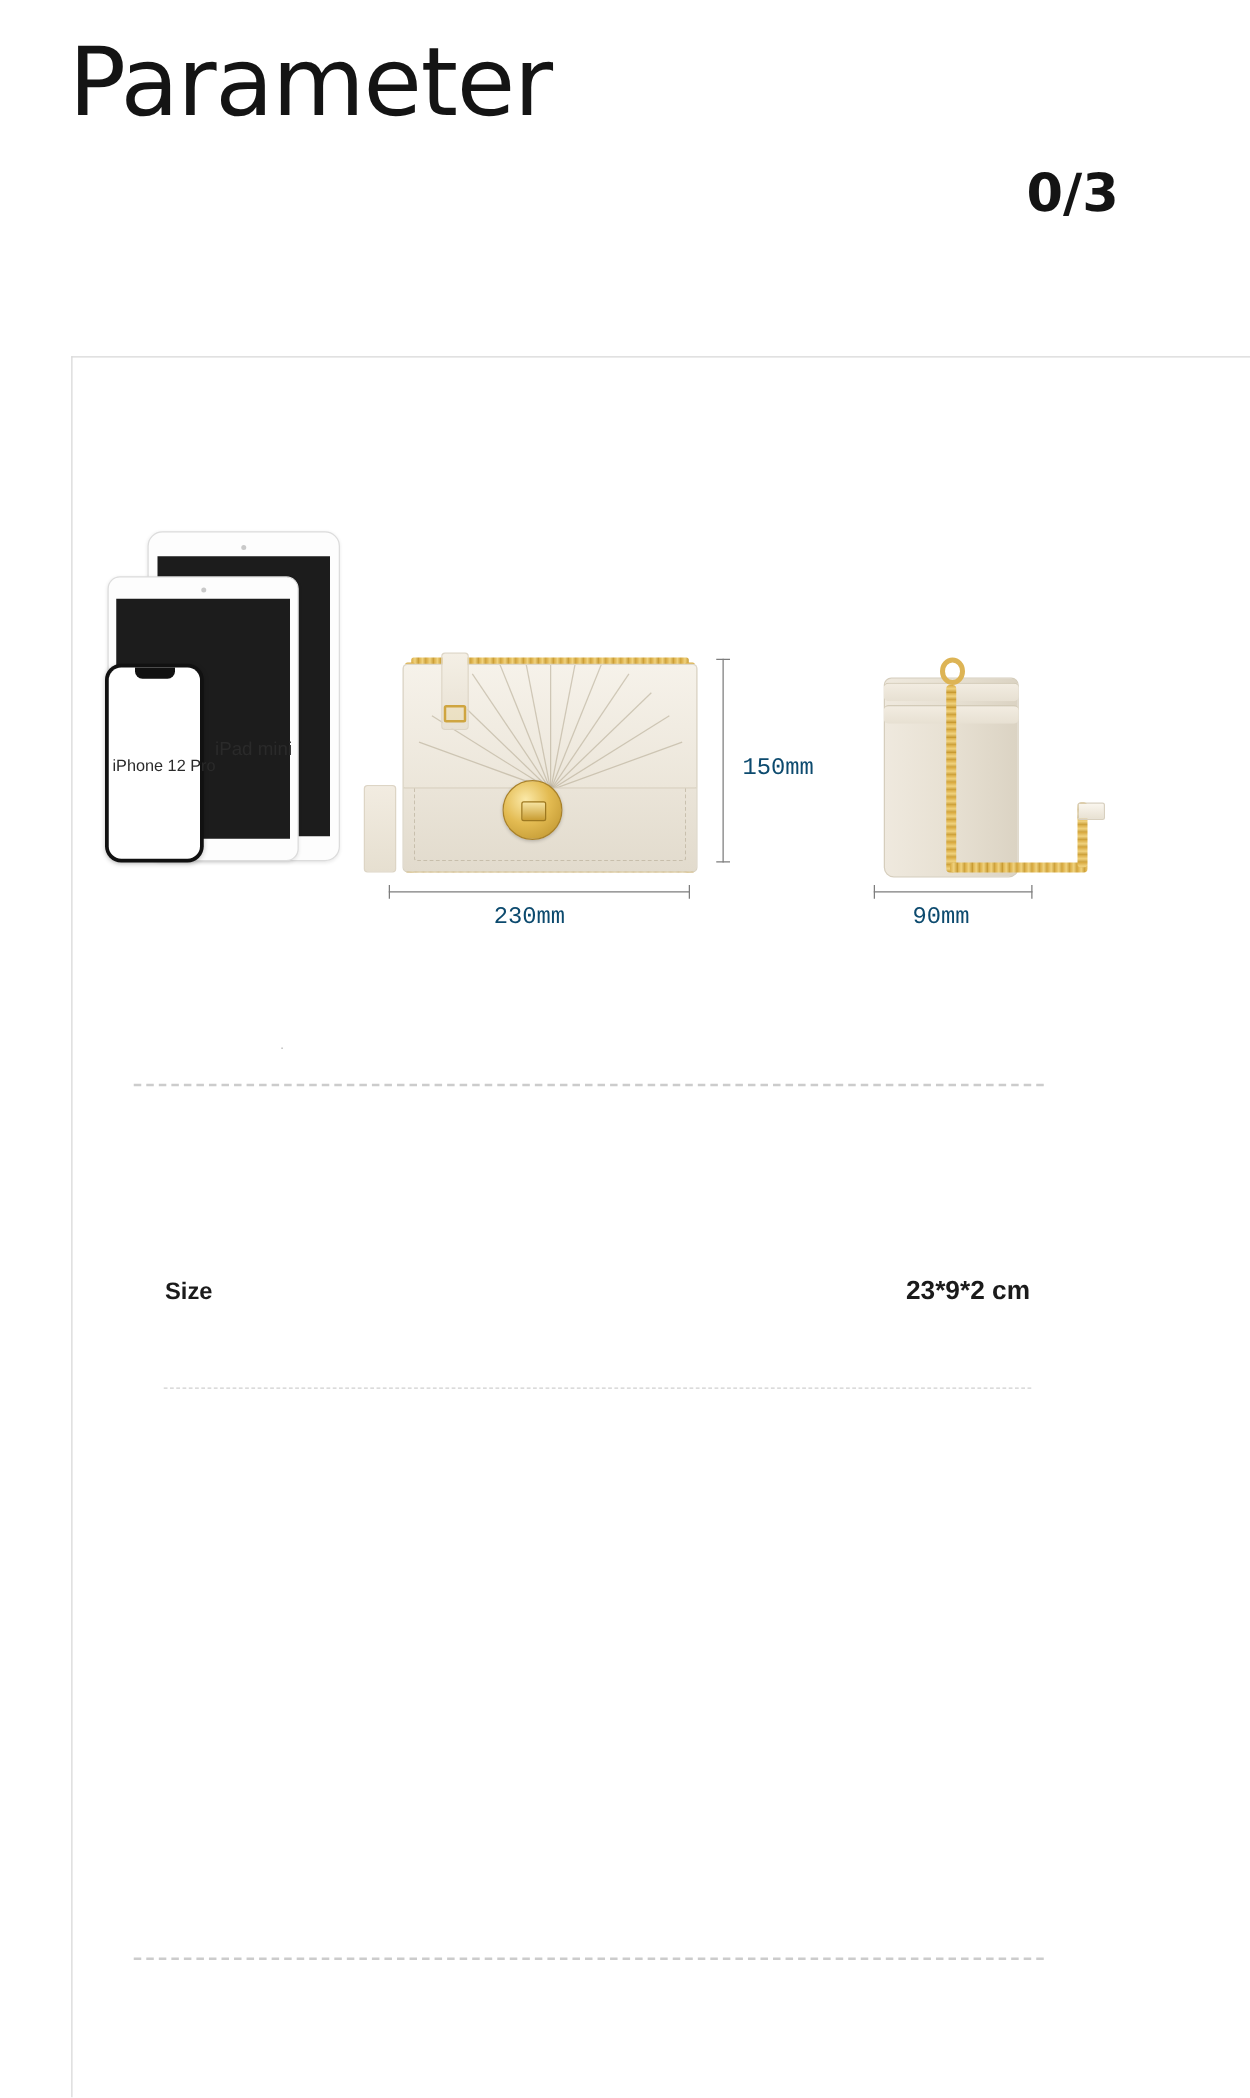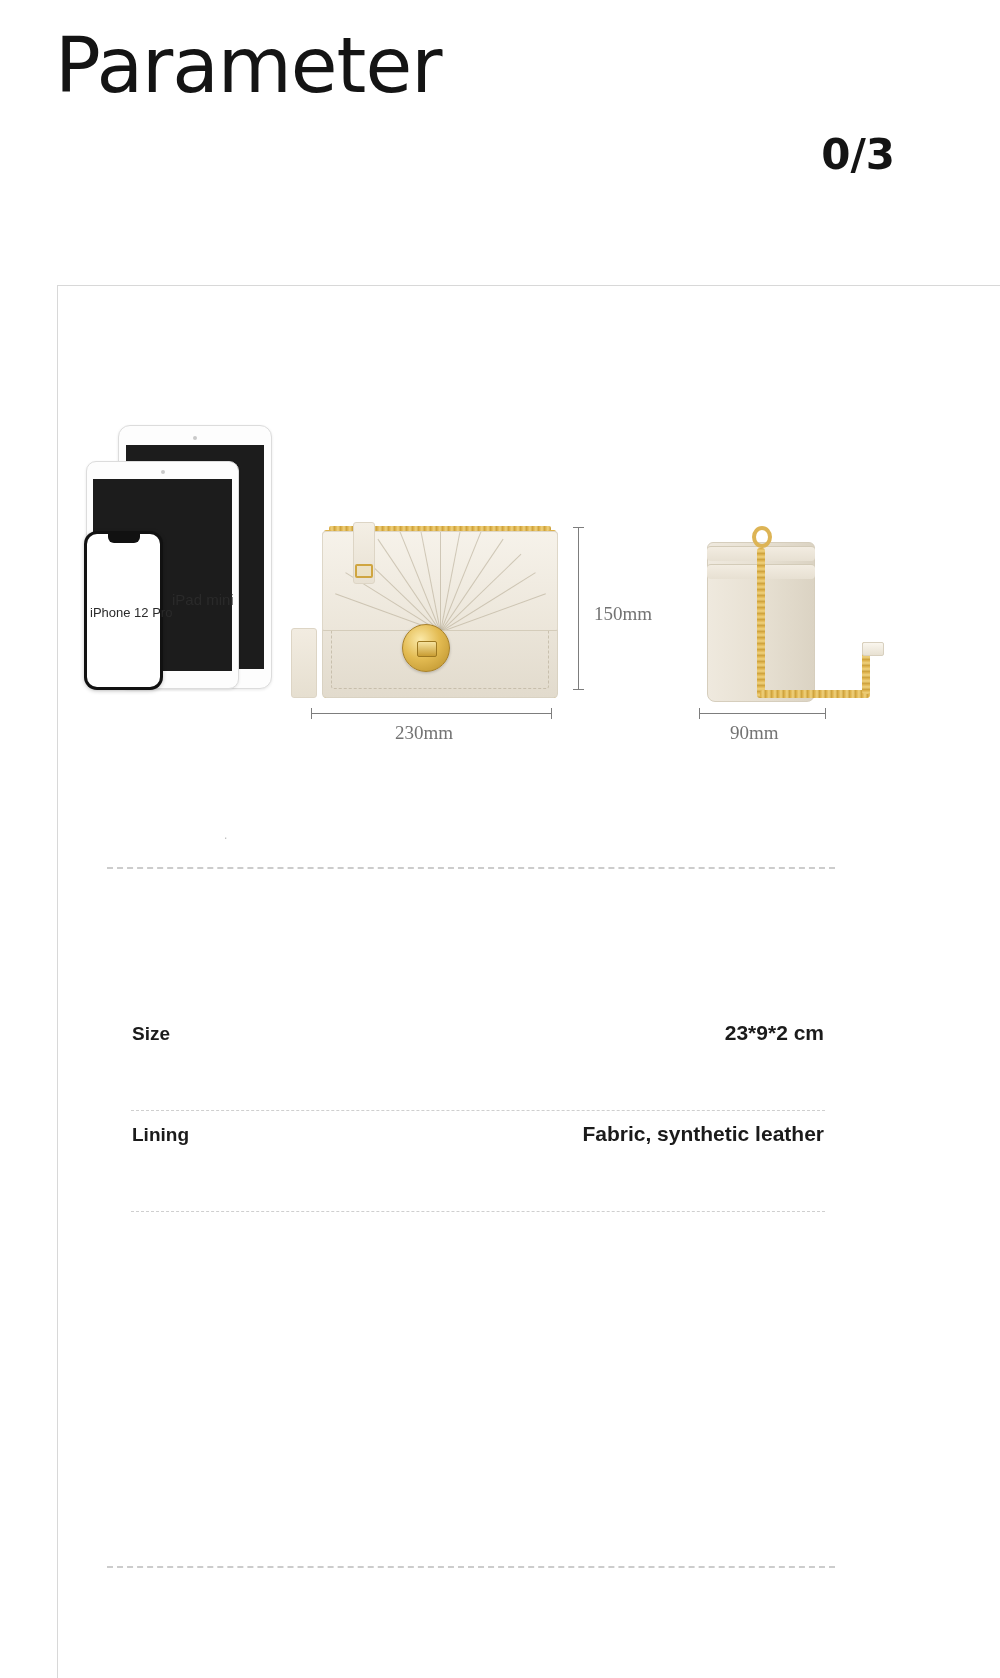--- a/index.html
+++ b/index.html
@@ -362,23 +362,23 @@
     top: -5px;
     width: 1px;
     height: 11px;
     background: #7d7d7d;
   }
   .dim-h:before { left: 0; }
   .dim-h:after { right: 0; }
   .dim-label {
     position: absolute;
     font-size: 19px;
-    color: #737373;
+    color: #0c4a6e;
     white-space: nowrap;
-    font-family: Liberation Serif, serif;
+    font-family: Liberation Mono, monospace;
   }
 
   
   .dashed-divider {
     position: absolute;
     height: 0;
     border-top: 2px dashed #cccccc;
   }
   .div-top { left: 107px; top: 867px; width: 728px; }
   .div-bottom { left: 107px; top: 1566px; width: 728px; }
@@ -506,19 +506,15 @@
 <div class="dim-label" style="left:730px; top:722px;">90mm</div>
 
 <div class="tiny-dot">.</div>
 <div class="dashed-divider div-top"></div>
 
 <div class="spec-table">
   <div class="spec-row">
     <div class="spec-key">Size</div>
     <div class="spec-val">23*9*2 cm</div>
   </div>
-  <div class="spec-row">
-    <div class="spec-key">Lining</div>
-    <div class="spec-val">Fabric, synthetic leather</div>
-  </div>
 </div>
 
 <div class="dashed-divider div-bottom"></div>
 
 </body></html>

